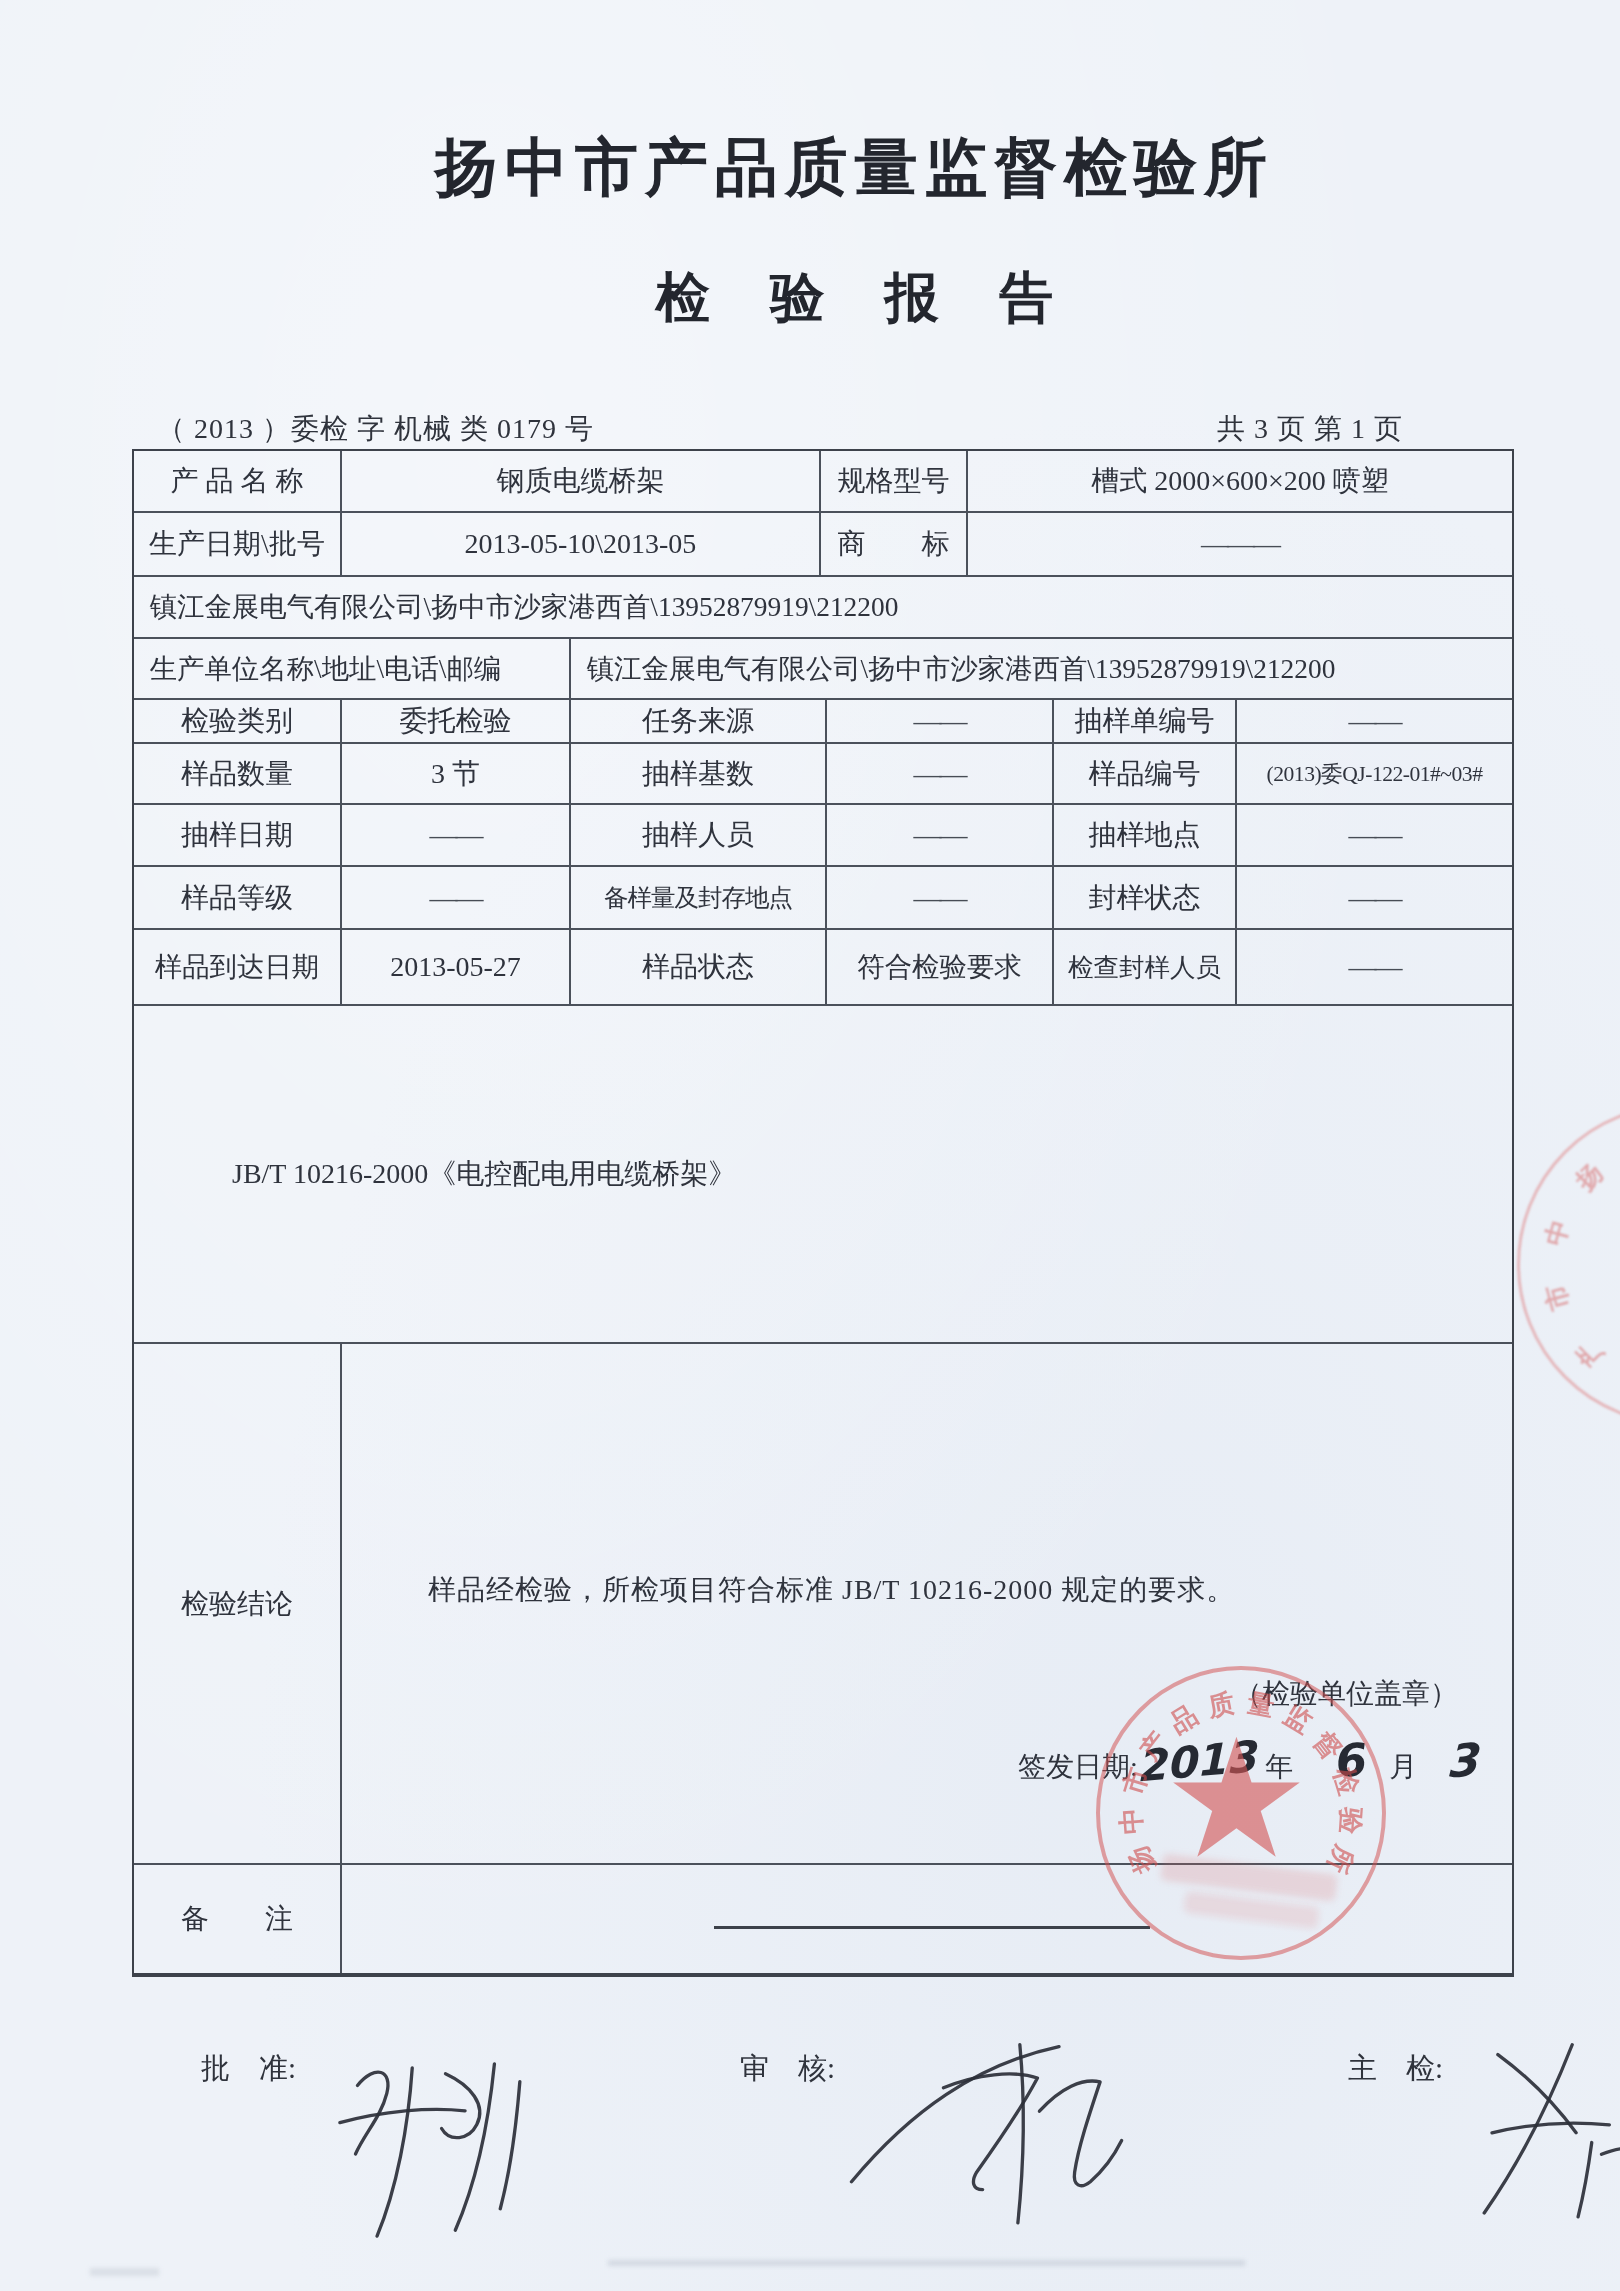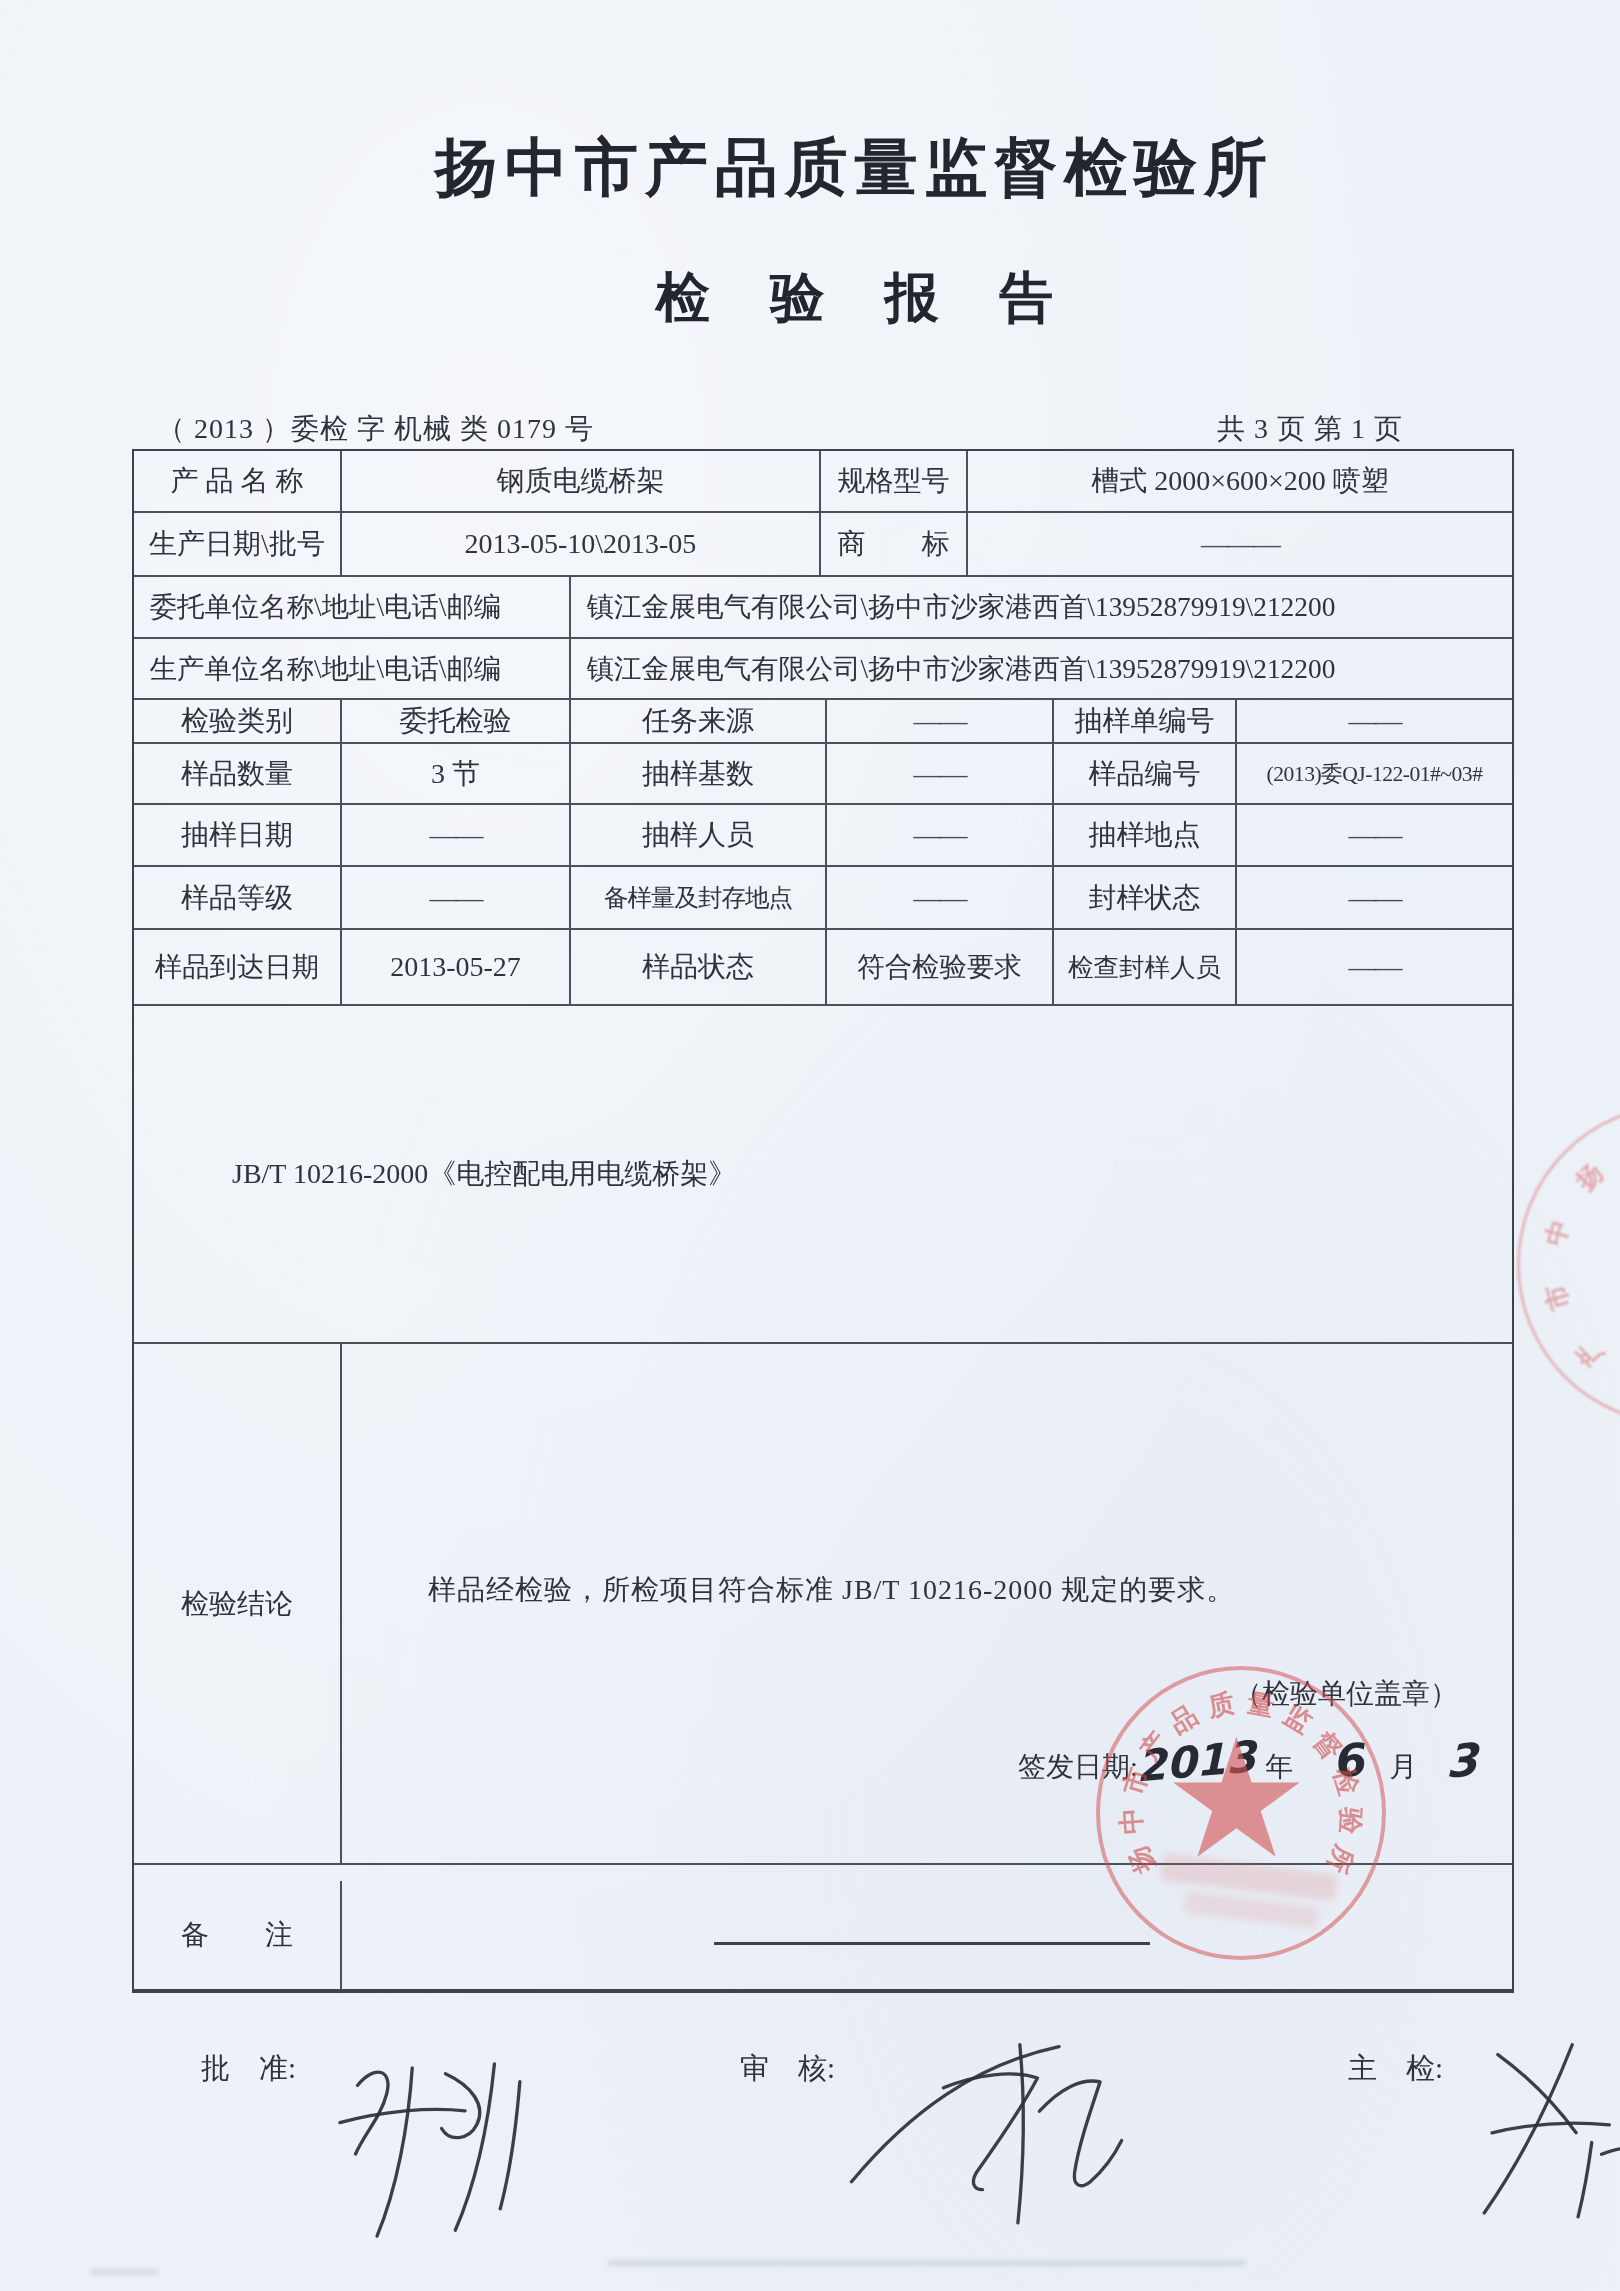--- a/index.html
+++ b/index.html
@@ -10,21 +10,21 @@
     radial-gradient(ellipse at 70% 80%, rgba(210,220,235,.25), transparent 55%);pointer-events:none;}
   .abs{position:absolute;}
   
   .titlewrap{position:absolute;left:90px;top:125px;width:1529px;text-align:center;}
   .org{font-size:63px;font-weight:bold;letter-spacing:6.9px;color:#23262e;}
   .doc{margin-top:51px;font-size:54px;font-weight:bold;letter-spacing:23.5px;text-indent:23.5px;color:#23262e;}
   .repline{font-size:28px;color:#2f333c;letter-spacing:1px;}
   
   .tbl{position:absolute;left:132px;top:449px;width:1382px;border:2.9px solid #3d424b;border-bottom-width:4.9px;display:flex;flex-direction:column;box-sizing:border-box;}
   .tr{display:flex;border-bottom:2px solid #4b515b;box-sizing:border-box;}
-  .tr:last-child{border-bottom:none;margin-top:16px;}
+  .tr:last-child{border-bottom:none;}
   .c{border-right:2px solid #4b515b;display:flex;align-items:center;justify-content:center;font-size:28px;color:#2f333d;box-sizing:border-box;overflow:hidden;}
   .c:last-child{border-right:none;}
   .flex1{flex:1;}
   .left{justify-content:flex-start;}
   .dash{letter-spacing:-2px;color:#474c55;}
   .small{font-size:21.6px;letter-spacing:-0.5px;}
   .squeeze{font-size:24.5px;letter-spacing:-1px;}
   .relcell{display:block;position:relative;}
   
   .concl-text{position:absolute;left:86px;top:227px;font-size:28px;letter-spacing:1px;}
@@ -73,21 +73,20 @@
     </div>
 
     <div class="tr" style="height:64px;">
       <div class="c" style="width:208px;">生产日期\批号</div>
       <div class="c" style="width:479px;">2013-05-10\2013-05</div>
       <div class="c" style="width:147px;">商　　标</div>
       <div class="c flex1 dash">———</div>
     </div>
 
     <div class="tr" style="height:62px;">
-      <div class="c left" style="width:437px;padding-left:15.7px;font-size:27.4px;">委托单位名称\地址\电话\邮编</div>
       <div class="c flex1 left" style="padding-left:15.7px;font-size:27.4px;">镇江金展电气有限公司\扬中市沙家港西首\13952879919\212200</div>
     </div>
 
     <div class="tr" style="height:61px;">
       <div class="c left" style="width:437px;padding-left:15.7px;font-size:27.4px;">生产单位名称\地址\电话\邮编</div>
       <div class="c flex1 left" style="padding-left:15.7px;font-size:27.4px;">镇江金展电气有限公司\扬中市沙家港西首\13952879919\212200</div>
     </div>
 
     <div class="tr" style="height:44px;">
       <div class="c" style="width:208px;">检验类别</div>

